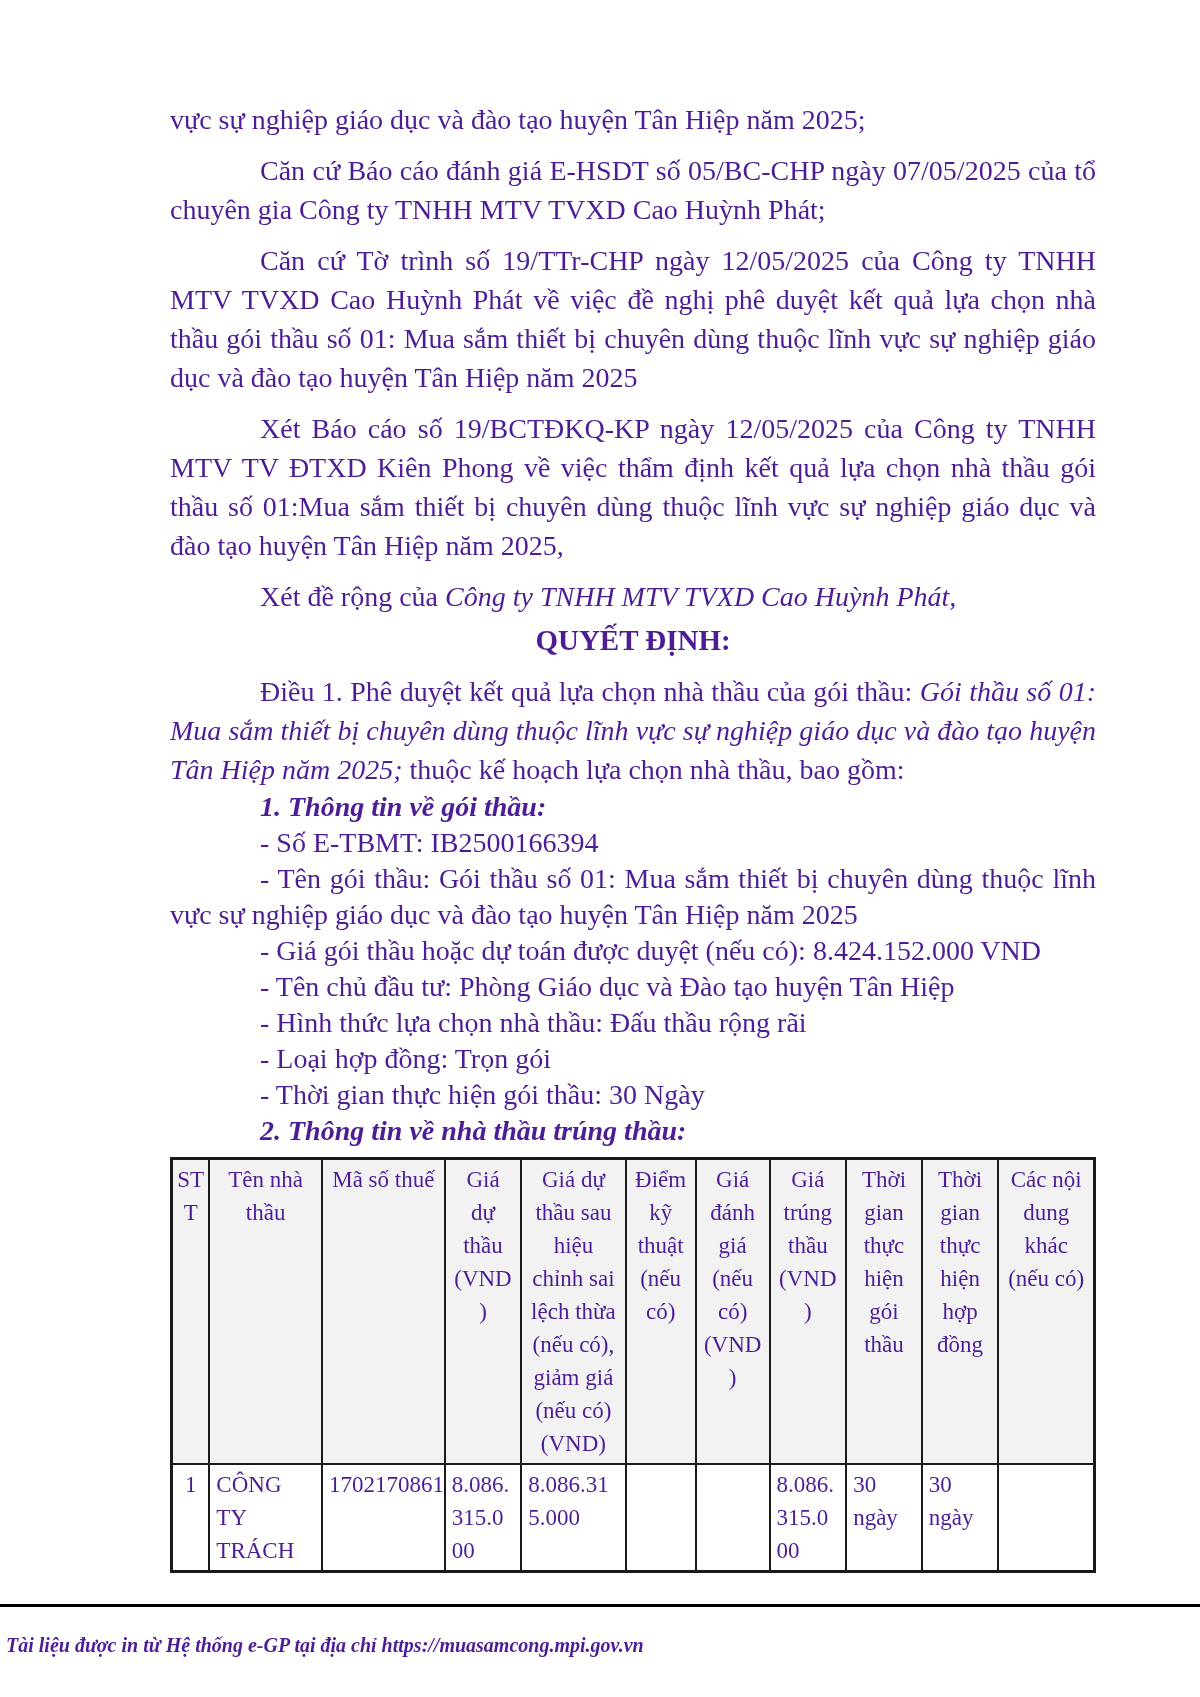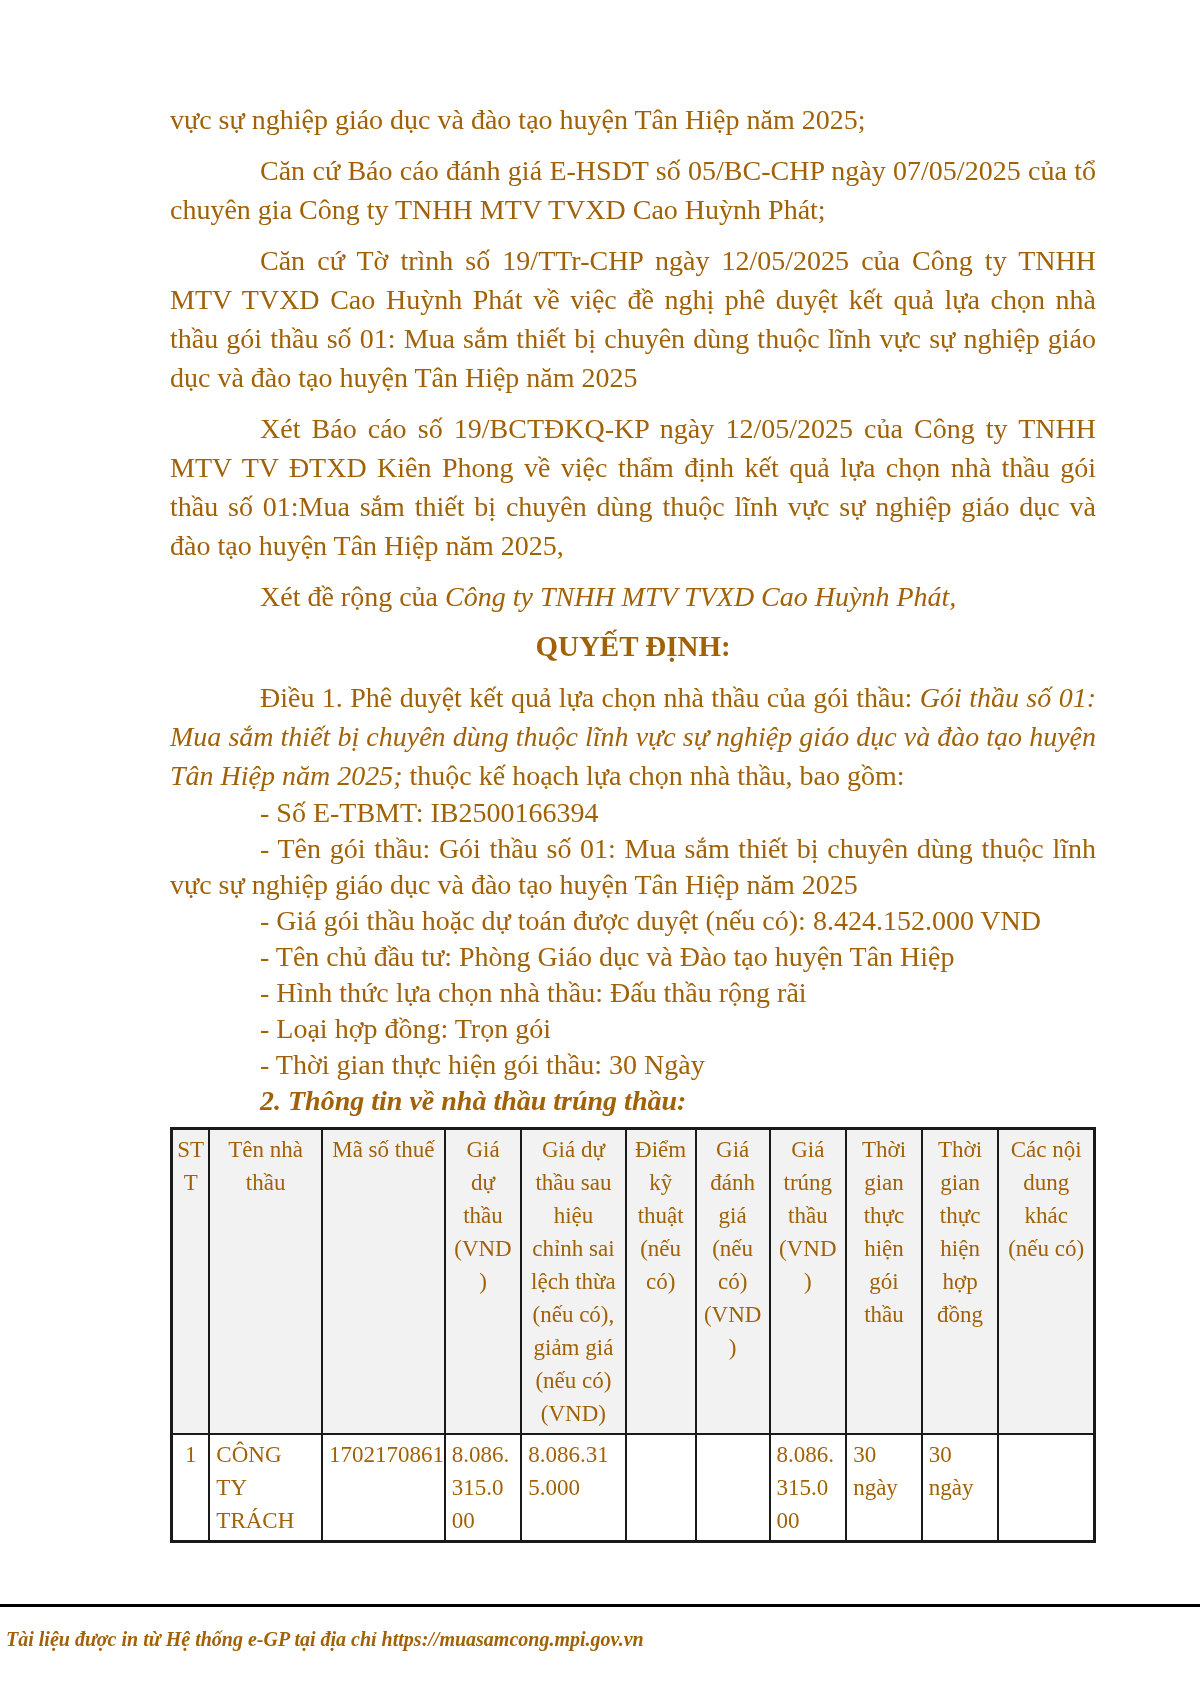--- a/index.html
+++ b/index.html
@@ -4,36 +4,36 @@
 <style>
   html, body { margin: 0; padding: 0; background: #e8e8e8; }
   .page {
     position: relative;
     width: 1200px;
     height: 1697px;
     margin: 0 auto;
     background: #ffffff;
     overflow: hidden;
     font-family: "Liberation Serif", "DejaVu Serif", serif;
-    color: #a16207;
+    color: #4c1d95;
   }
   .content { padding: 100px 104px 0 170px; }
   .para {
     margin: 0;
     font-size: 28px;
     line-height: 39px;
     text-align: justify;
   }
   .ind { text-indent: 90px; }
   .sp { margin-top: 12px; }
   .it { font-style: italic; }
   .b  { font-weight: normal; }
   .bi { font-weight: bold; font-style: italic; }
   .heading {
-    margin: 10px 0 0 0;
+    margin: 4px 0 0 0;
     font-size: 29px;
     line-height: 40px;
     font-weight: bold;
     text-align: center;
   }
   .line { line-height: 36px; }
   table.results {
     width: 100%;
     margin-top: 8px;
     border-collapse: collapse;
@@ -58,21 +58,21 @@
   td.ctr { text-align: center; }
   td.lft { text-align: left; }
   td.num { word-break: break-all; }
   .footer {
     position: absolute;
     left: 0; right: 0;
     top: 1604px;
     border-top: 3px solid #000000;
   }
   .footer-text {
-    padding: 21px 0 0 6px;
+    padding: 27px 0 0 6px;
     font-size: 20px;
     font-style: italic;
     font-weight: 600;
   }
 </style>
 </head>
 <body>
 
 <div class="page">
   <div class="content">
@@ -84,20 +84,21 @@
     <p class="para ind sp">Căn cứ Tờ trình số 19/TTr-CHP ngày 12/05/2025 của Công ty TNHH MTV TVXD Cao Huỳnh Phát về việc đề nghị phê duyệt kết quả lựa chọn nhà thầu gói thầu số 01: Mua sắm thiết bị chuyên dùng thuộc lĩnh vực sự nghiệp giáo dục và đào tạo huyện Tân Hiệp năm 2025</p>
 
     <p class="para ind sp">Xét Báo cáo số 19/BCTĐKQ-KP  ngày  12/05/2025 của Công ty TNHH MTV TV ĐTXD Kiên Phong về việc thẩm định kết quả lựa chọn nhà thầu gói thầu số 01:Mua sắm thiết bị chuyên dùng thuộc lĩnh vực sự nghiệp giáo dục và đào tạo huyện Tân Hiệp năm 2025,</p>
 
     <p class="para ind sp"><span>Xét đề rộng của </span><span class="it">Công ty TNHH MTV TVXD Cao Huỳnh Phát,</span></p>
 
     <h2 class="heading">QUYẾT ĐỊNH:</h2>
 
     <p class="para ind sp"><span class="b">Điều 1.</span><span> Phê duyệt kết quả lựa chọn nhà thầu của gói thầu: </span><span class="it">Gói thầu số 01: Mua sắm thiết bị chuyên dùng thuộc lĩnh vực sự nghiệp giáo dục và đào tạo huyện Tân Hiệp năm 2025;</span><span> thuộc kế hoạch lựa chọn nhà thầu, bao gồm:</span></p>
 
+    <p class="para ind bi line">1. Thông tin về gói thầu:</p>
 
     <p class="para ind line">- Số E-TBMT: IB2500166394</p>
     <p class="para ind line">- Tên gói thầu: Gói thầu số 01: Mua sắm thiết bị chuyên dùng thuộc lĩnh vực sự nghiệp giáo dục và đào tạo huyện Tân Hiệp năm 2025</p>
     <p class="para ind line">- Giá gói thầu hoặc dự toán được duyệt (nếu có): 8.424.152.000 VND</p>
     <p class="para ind line">- Tên chủ đầu tư: Phòng Giáo dục và Đào tạo huyện Tân Hiệp</p>
     <p class="para ind line">- Hình thức lựa chọn nhà thầu: Đấu thầu rộng rãi</p>
     <p class="para ind line">- Loại hợp đồng: Trọn gói</p>
     <p class="para ind line">- Thời gian thực hiện gói thầu: 30 Ngày</p>
 
     <p class="para ind bi line">2. Thông tin về nhà thầu trúng thầu:</p>

